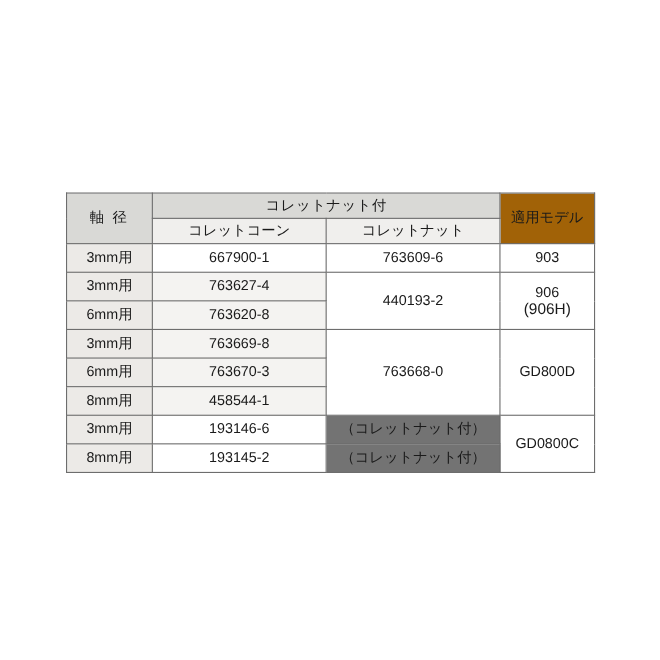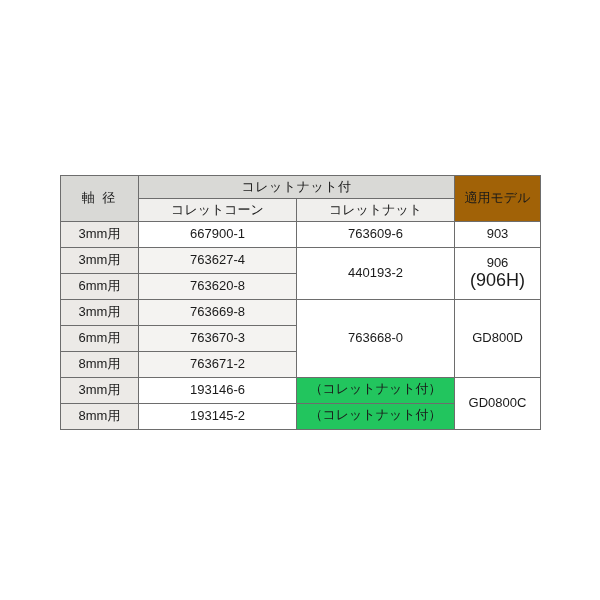--- a/index.html
+++ b/index.html
@@ -80,27 +80,26 @@
   td.nut {
     background: #ffffff;
     font-size: 14px;
     margin-top: 32px;
   }
   td.model {
     background: #ffffff;
     font-size: 13px;
   }
   td.note {
-    background: #22c55e;
+    background: #737373;
     font-size: 12px;
-    font-family: Liberation Mono, monospace;
   }
   .model-sub {
     display: block;
-    font-size: 18px;
+    font-size: 14px;
   }
 </style>
 </head>
 <body>
 
 <div id="table-wrap">
   <table class="parts">
     <colgroup>
       <col class="c-axis">
       <col class="c-cone">
@@ -149,21 +148,21 @@
         <td class="model" rowspan="3">GD800D</td>
       </tr>
 
       <tr>
         <td class="axis">6mm用</td>
         <td class="val-shade">763670-3</td>
       </tr>
 
       <tr>
         <td class="axis">8mm用</td>
-        <td class="val-shade">763671-2</td>
+        <td class="val-shade">458544-1</td>
       </tr>
 
       <tr>
         <td class="axis">3mm用</td>
         <td class="val">193146-6</td>
         <td class="note">（コレットナット付）</td>
         <td class="model" rowspan="2">GD0800C</td>
       </tr>
 
       <tr>

